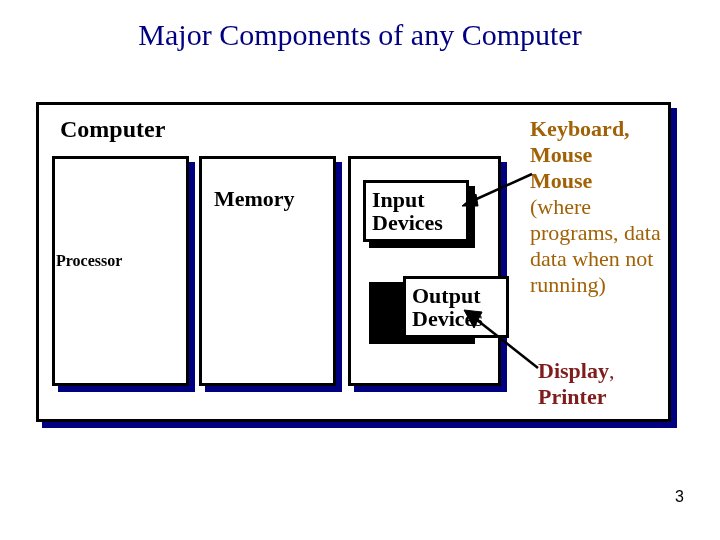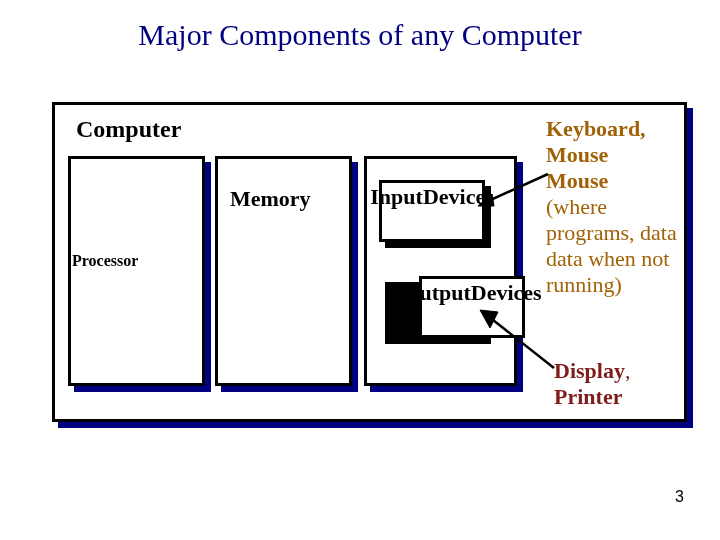--- a/index.html
+++ b/index.html
@@ -13,21 +13,21 @@
   }
   .title {
     text-align: center;
     font-size: 30px;
     font-weight: normal;
     color: #000080;
     padding-top: 18px;
   }
   .diagram {
     position: absolute;
-    left: 52px;
+    left: 36px;
     top: 102px;
     width: 635px;
     height: 320px;
   }
   .outer-shadow {
     position: absolute;
     left: 6px; top: 6px;
     width: 635px; height: 320px;
     background: #000080;
   }
@@ -73,21 +73,21 @@
   .mem-box    { left: 163px; top: 54px; width: 137px; height: 230px; }
   .mem-text   { position:absolute; left:170px; top:78px; width:132px; }
 
   
   .dev-shadow { left: 318px; top: 60px; width: 153px; height: 230px; }
   .dev-box    { left: 312px; top: 54px; width: 153px; height: 230px; }
 
   .small-shadow { position:absolute; background:#000; }
   .small-box {
     position:absolute; background:#fff; border:3px solid #000;
-    display:flex; flex-direction:row; justify-content:center;
+    display:flex; flex-direction:column; justify-content:center;
     padding: 2px 6px;
   }
   .input-shadow  { left:333px; top:84px;  width:106px; height:62px; }
   .input-box     { left:327px; top:78px;  width:106px; height:62px; }
   .output-shadow { left:333px; top:180px; width:106px; height:62px; }
   .output-box    { left:327px; top:174px; width:106px; height:62px;margin-left:40px; }
   .small-text { font-size: 22px; font-weight: bold; line-height:1.05; }
 
   
   .periph-top {

